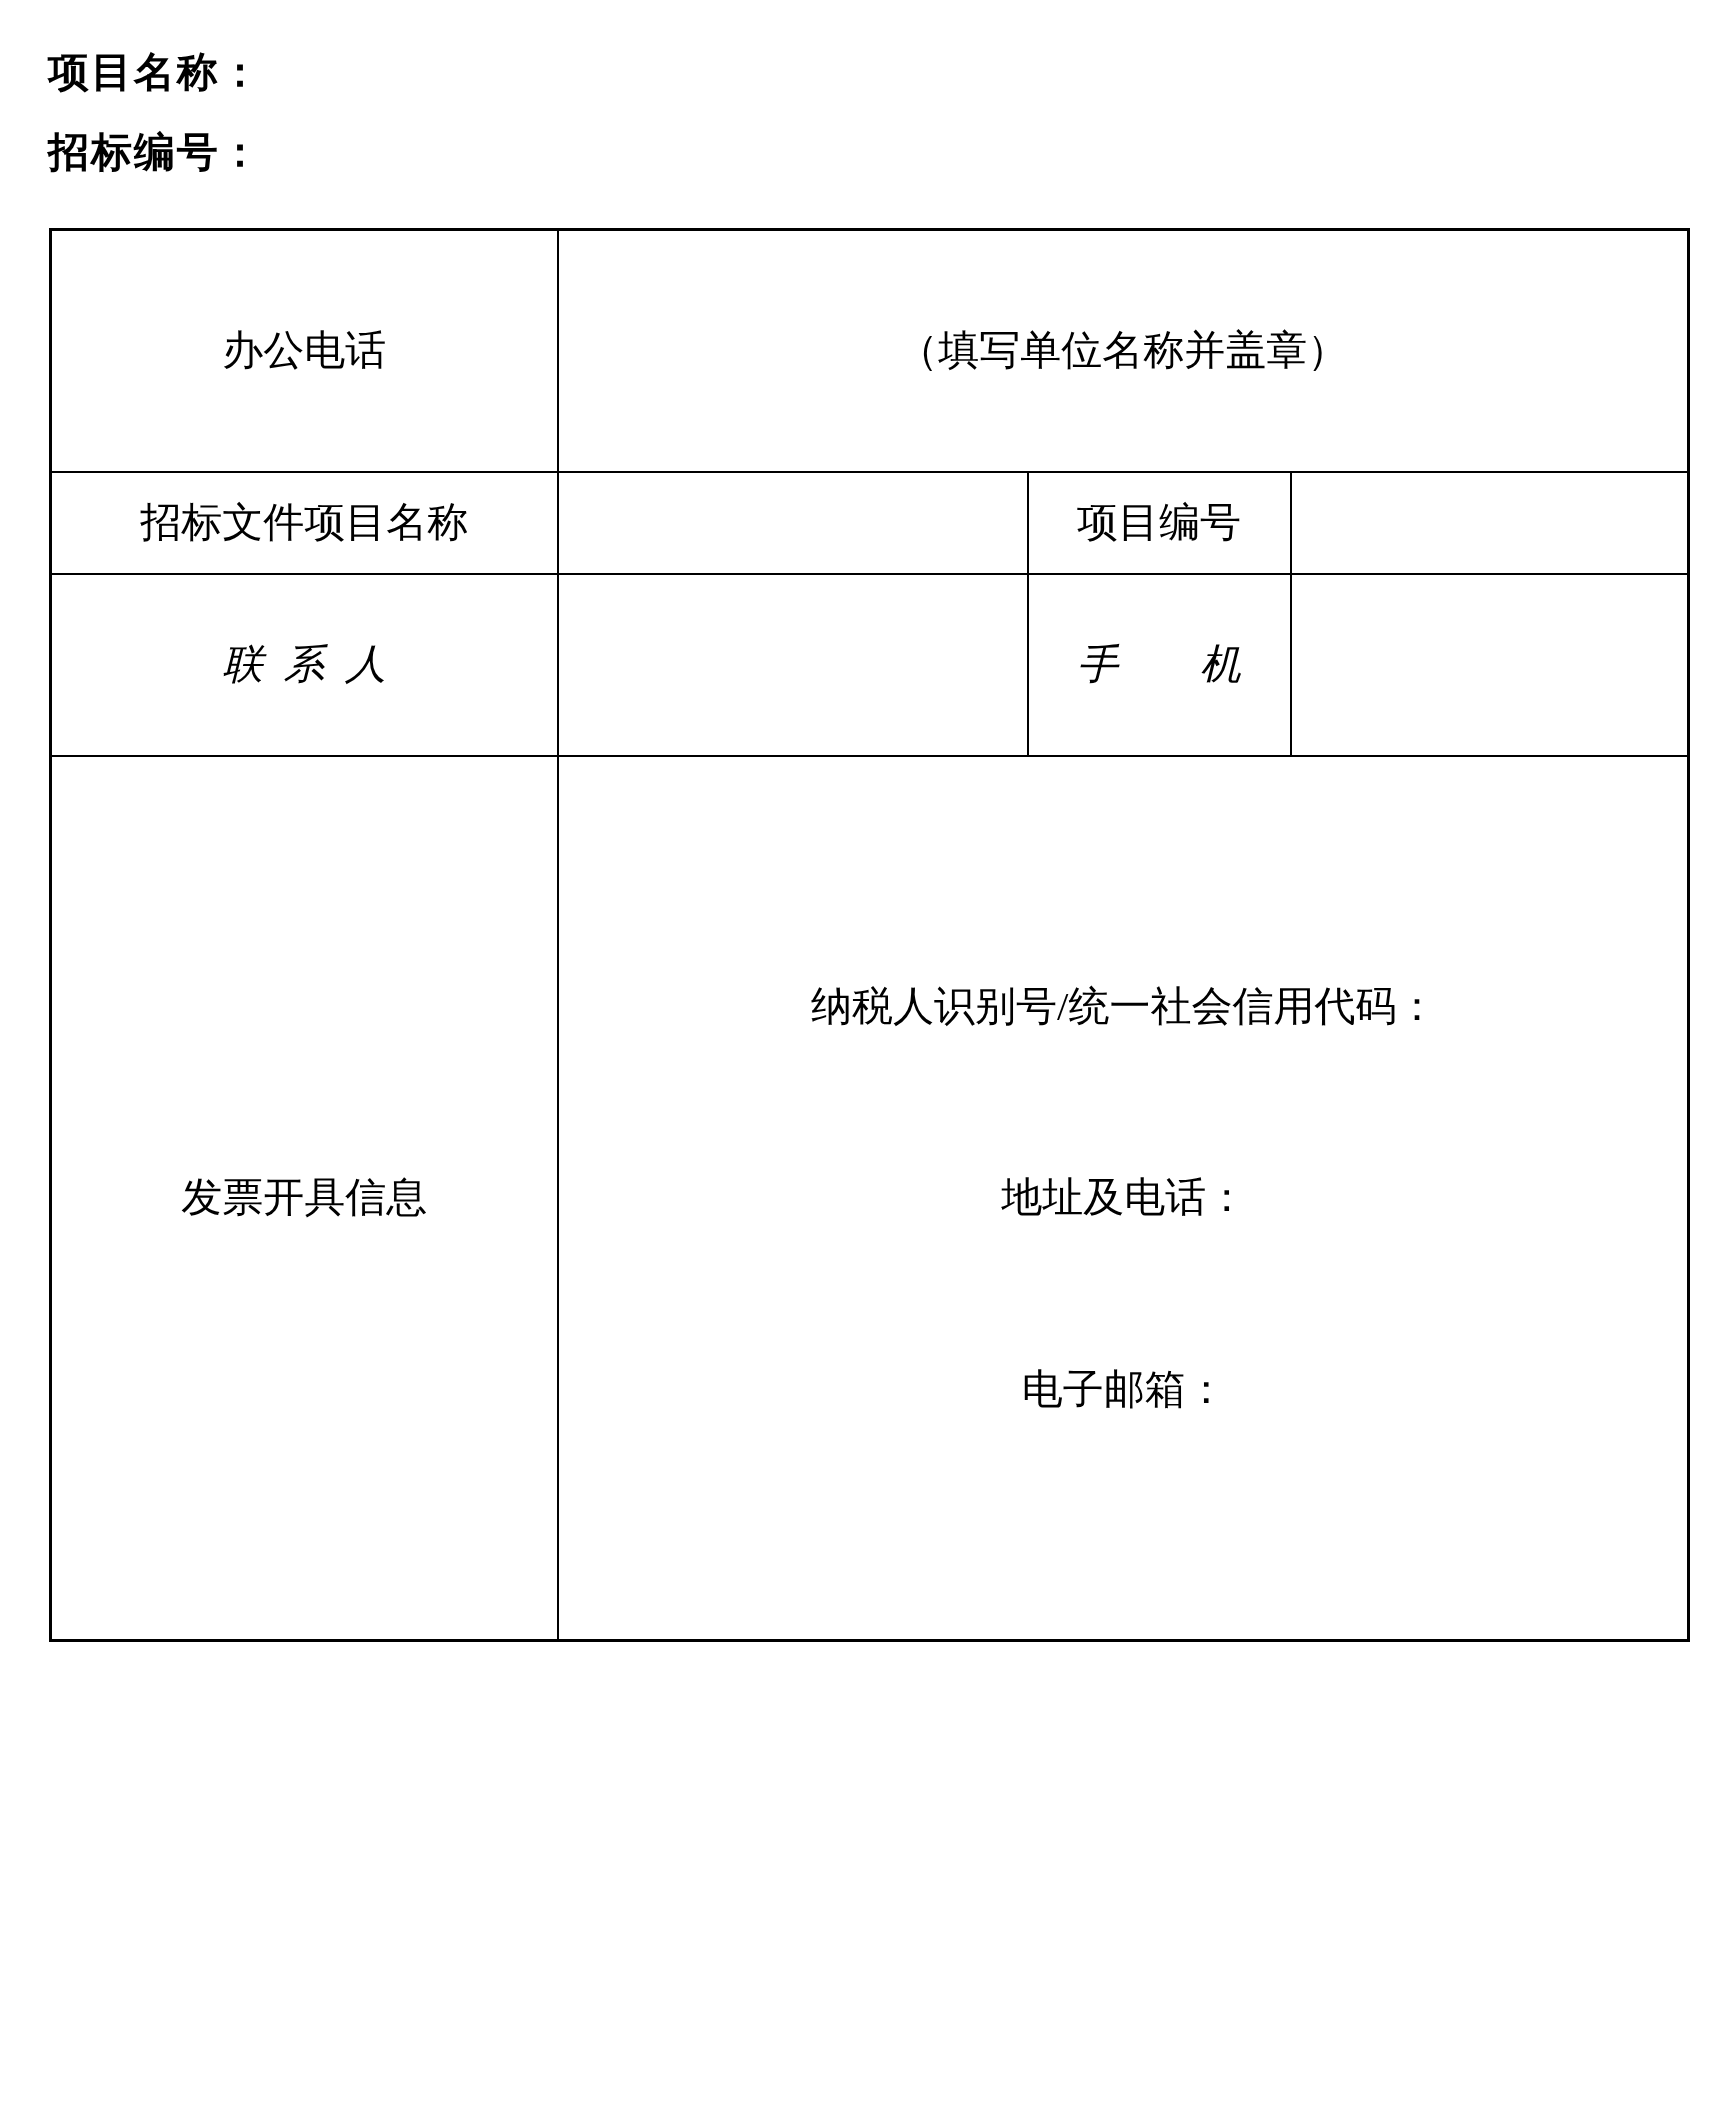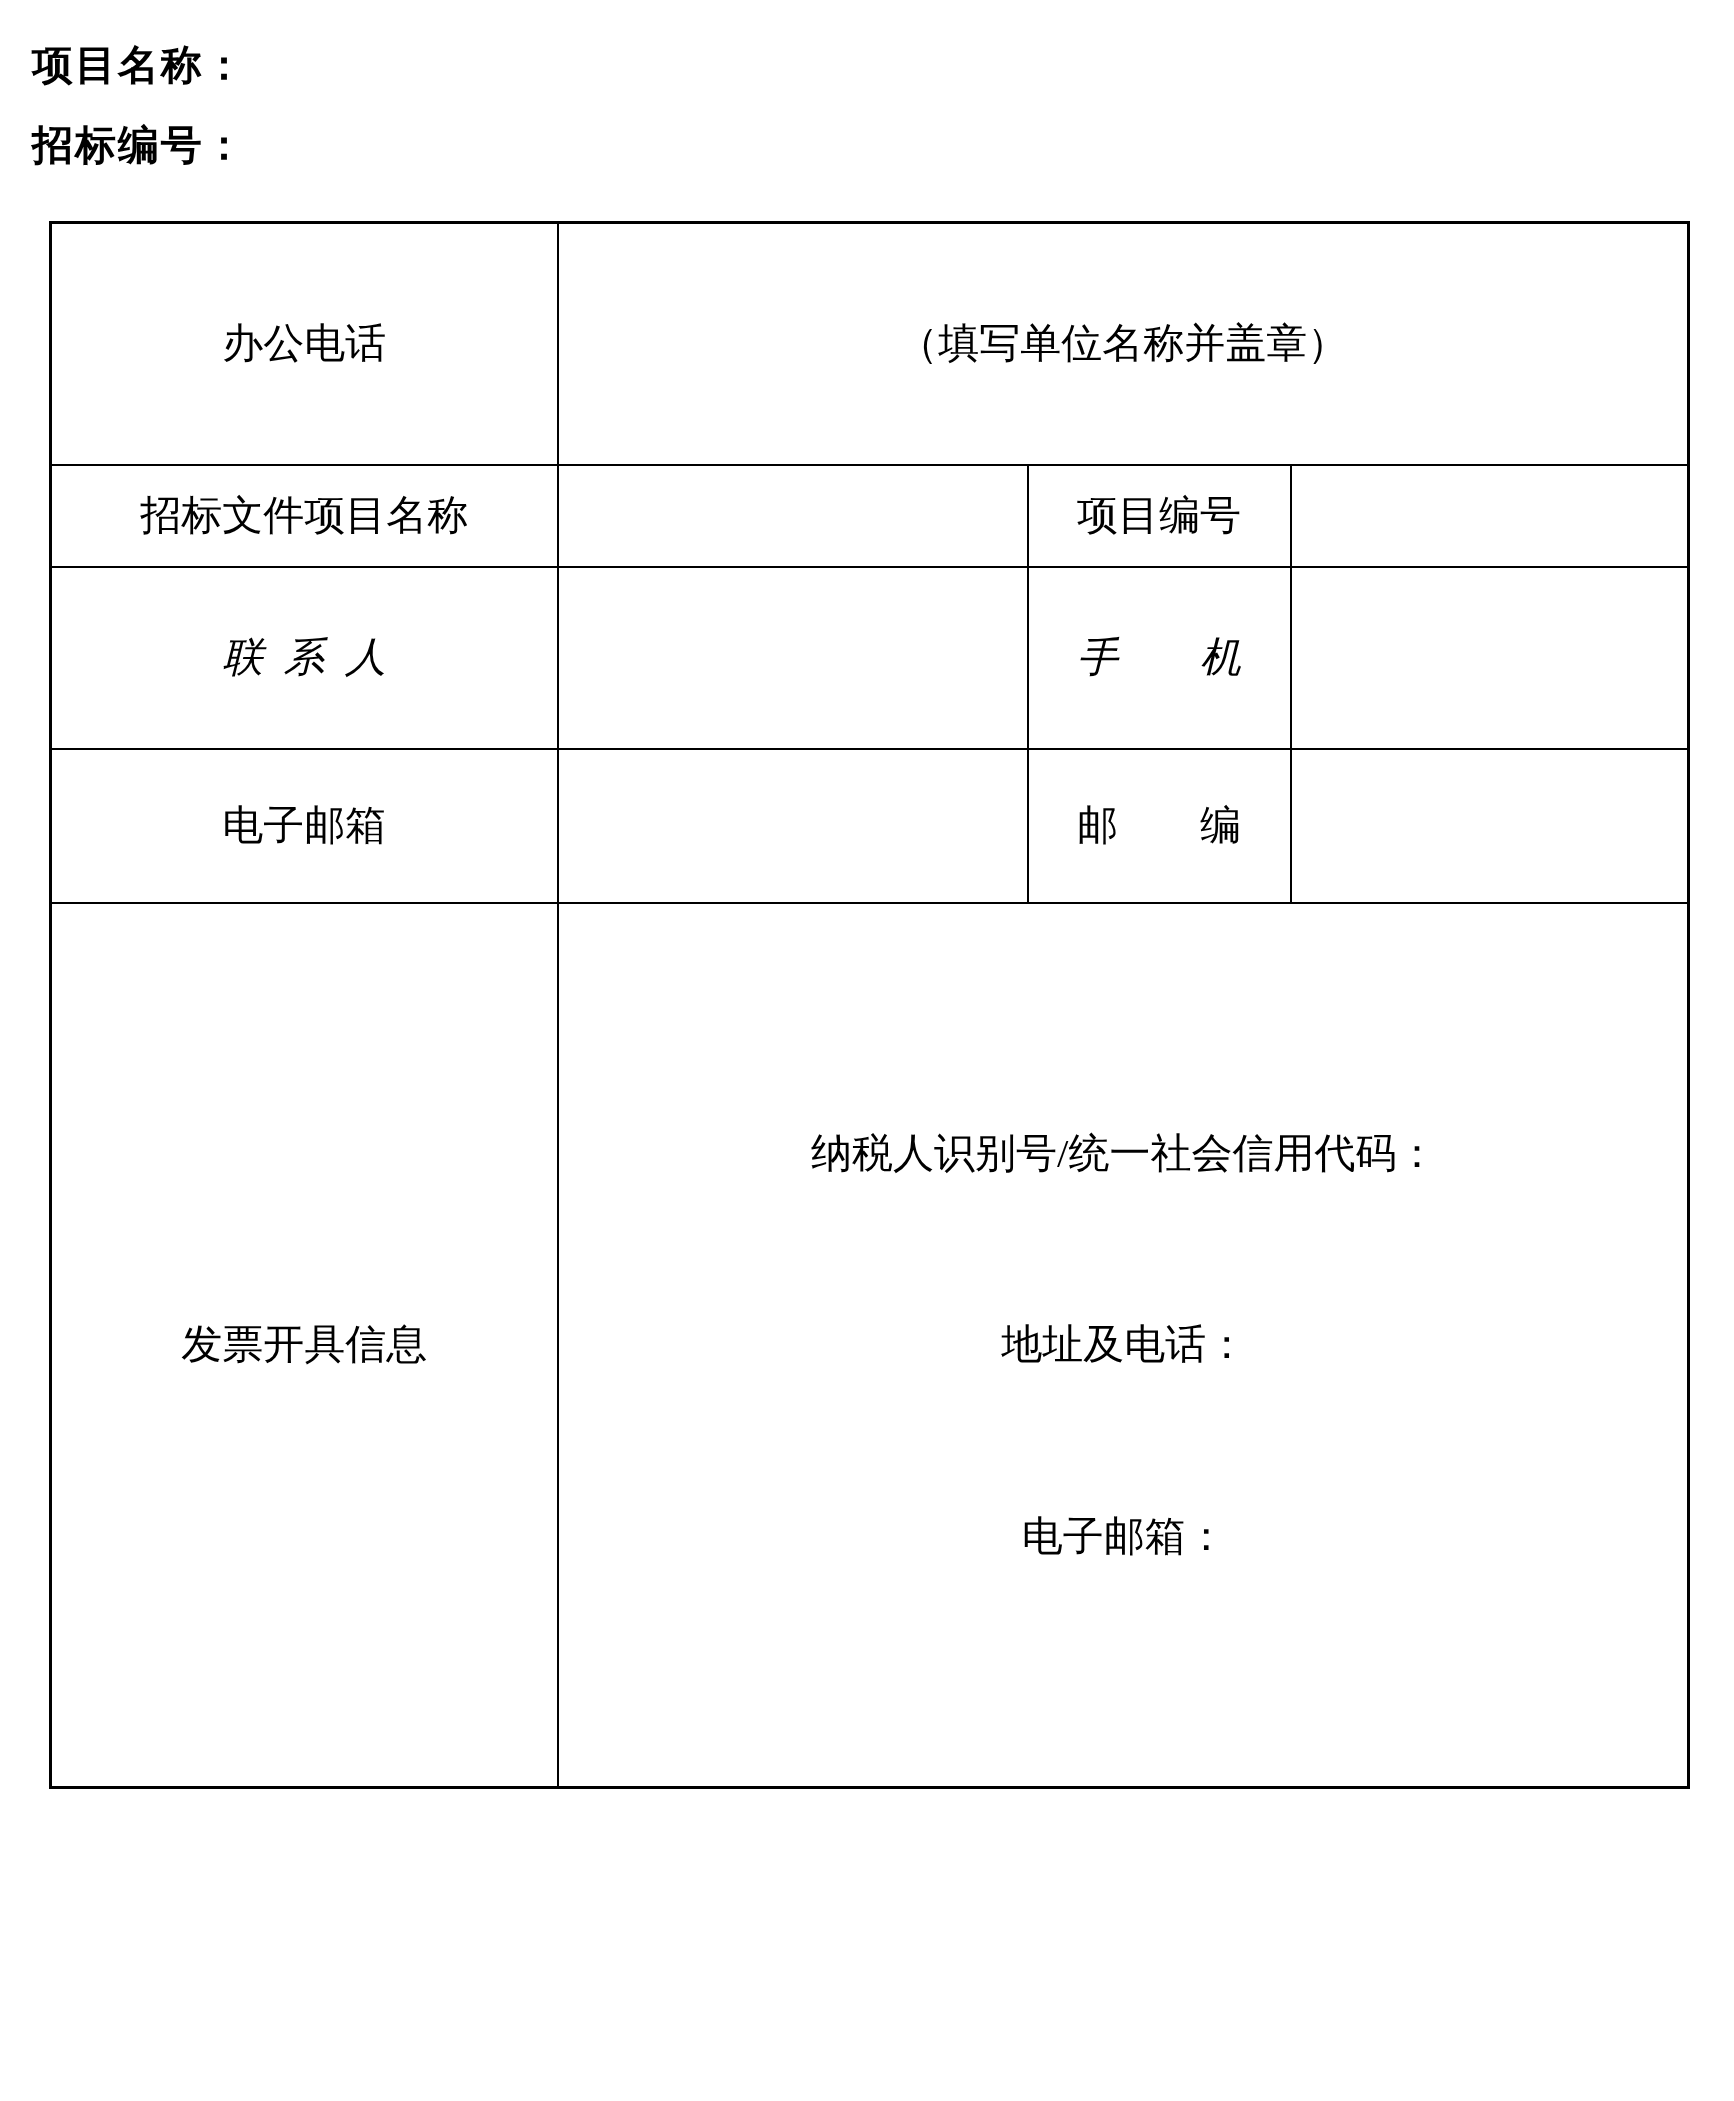--- a/index.html
+++ b/index.html
@@ -6,21 +6,21 @@
   html, body { background: #ffffff; }
   .page {
     position: relative;
     width: 1734px;
     height: 2102px;
     background: #ffffff;
     color: #000000;
     font-family: "Liberation Serif", "DejaVu Serif", serif;
     overflow: hidden;
   }
-  .doc-titles { padding: 45px 0 0 32px; }
+  .doc-titles { padding: 45px 0 0 48px; margin-top: 7px; }
   .doc-title {
     font-size: 41px;
     font-weight: bold;
     line-height: 41px;
     letter-spacing: 1.9px;
   }
   .doc-title + .doc-title { margin-top: 39px; }
 
   table.form-table {
     margin: 55px 0 0 49px;
@@ -81,26 +81,20 @@
     </tr>
 
     <tr class="r3">
       <td>联 系 人</td>
       <td></td>
       <td>手  机</td>
       <td></td>
     </tr>
 
 
-    <tr class="r5">
-      <td>电子邮箱</td>
-      <td></td>
-      <td>邮  编</td>
-      <td></td>
-    </tr>
 
 
     <tr class="r7">
       <td>发票开具信息</td>
       <td colspan="3" class="left-block">
         <div class="tall-lines">
           <div>纳税人识别号/统一社会信用代码：</div>
           <div>地址及电话：</div>
           <div>电子邮箱：</div>
         </div>

